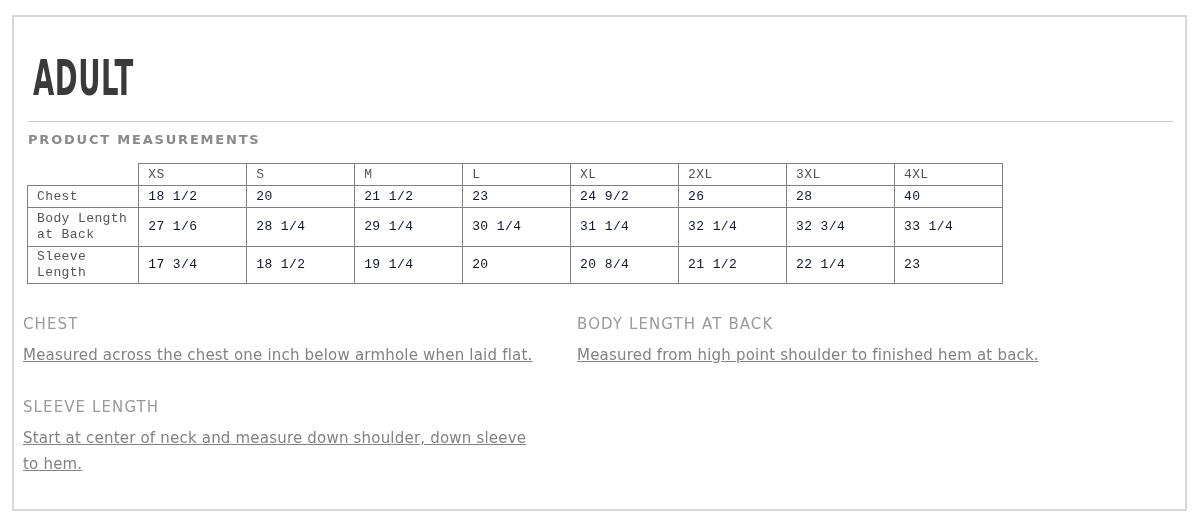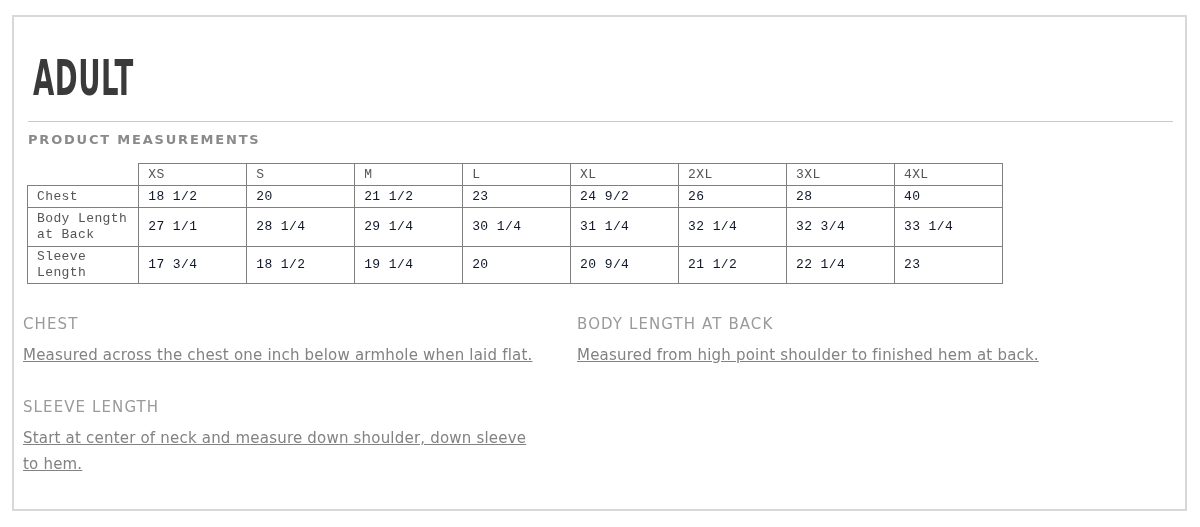--- a/index.html
+++ b/index.html
@@ -118,36 +118,36 @@
         <td>20</td>
         <td>21 1/2</td>
         <td>23</td>
         <td>24 9/2</td>
         <td>26</td>
         <td>28</td>
         <td>40</td>
       </tr>
       <tr class="row-tall">
         <td class="row-label">Body Length at Back</td>
-        <td>27 1/1</td>
+        <td>27 1/6</td>
         <td>28 1/4</td>
         <td>29 1/4</td>
         <td>30 1/4</td>
         <td>31 1/4</td>
         <td>32 1/4</td>
         <td>32 3/4</td>
         <td>33 1/4</td>
       </tr>
       <tr class="row-normal">
         <td class="row-label">Sleeve Length</td>
         <td>17 3/4</td>
         <td>18 1/2</td>
         <td>19 1/4</td>
         <td>20</td>
-        <td>20 9/4</td>
+        <td>20 8/4</td>
         <td>21 1/2</td>
         <td>22 1/4</td>
         <td>23</td>
       </tr>
     </tbody>
   </table>
 
   <div class="def-block chest">
     <div class="def-term">CHEST</div>
     <div class="def-desc">Measured across the chest one inch below armhole when laid flat.</div>

